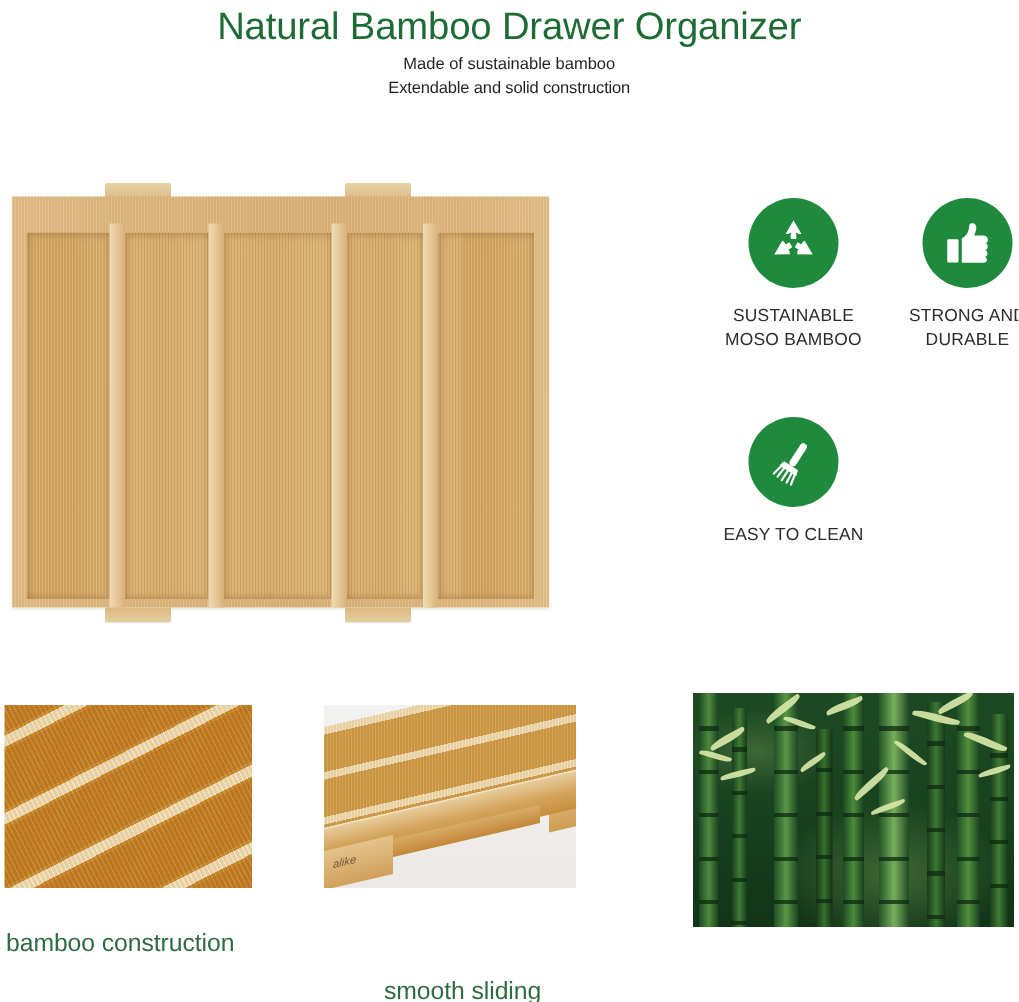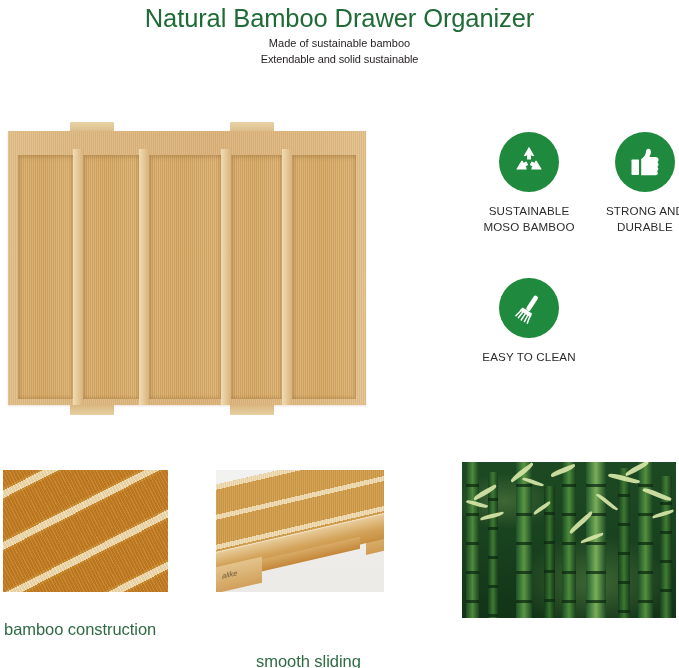--- a/index.html
+++ b/index.html
@@ -280,21 +280,21 @@
   }
 </style>
 </head>
 <body>
 
 <div id="page">
 
   <div class="header">
     <div class="title">Natural Bamboo Drawer Organizer</div>
     <div class="subtitle">Made of sustainable bamboo</div>
-    <div class="subtitle sub2">Extendable and solid sustainable</div>
+    <div class="subtitle sub2">Extendable and solid construction</div>
   </div>
 
   <div class="organizer">
     <div class="notch n1"></div>
     <div class="notch n2"></div>
     <div class="org-body">
       <div class="cell c1"></div>
       <div class="cell c2"></div>
       <div class="cell c3"></div>
       <div class="cell c4"></div>

